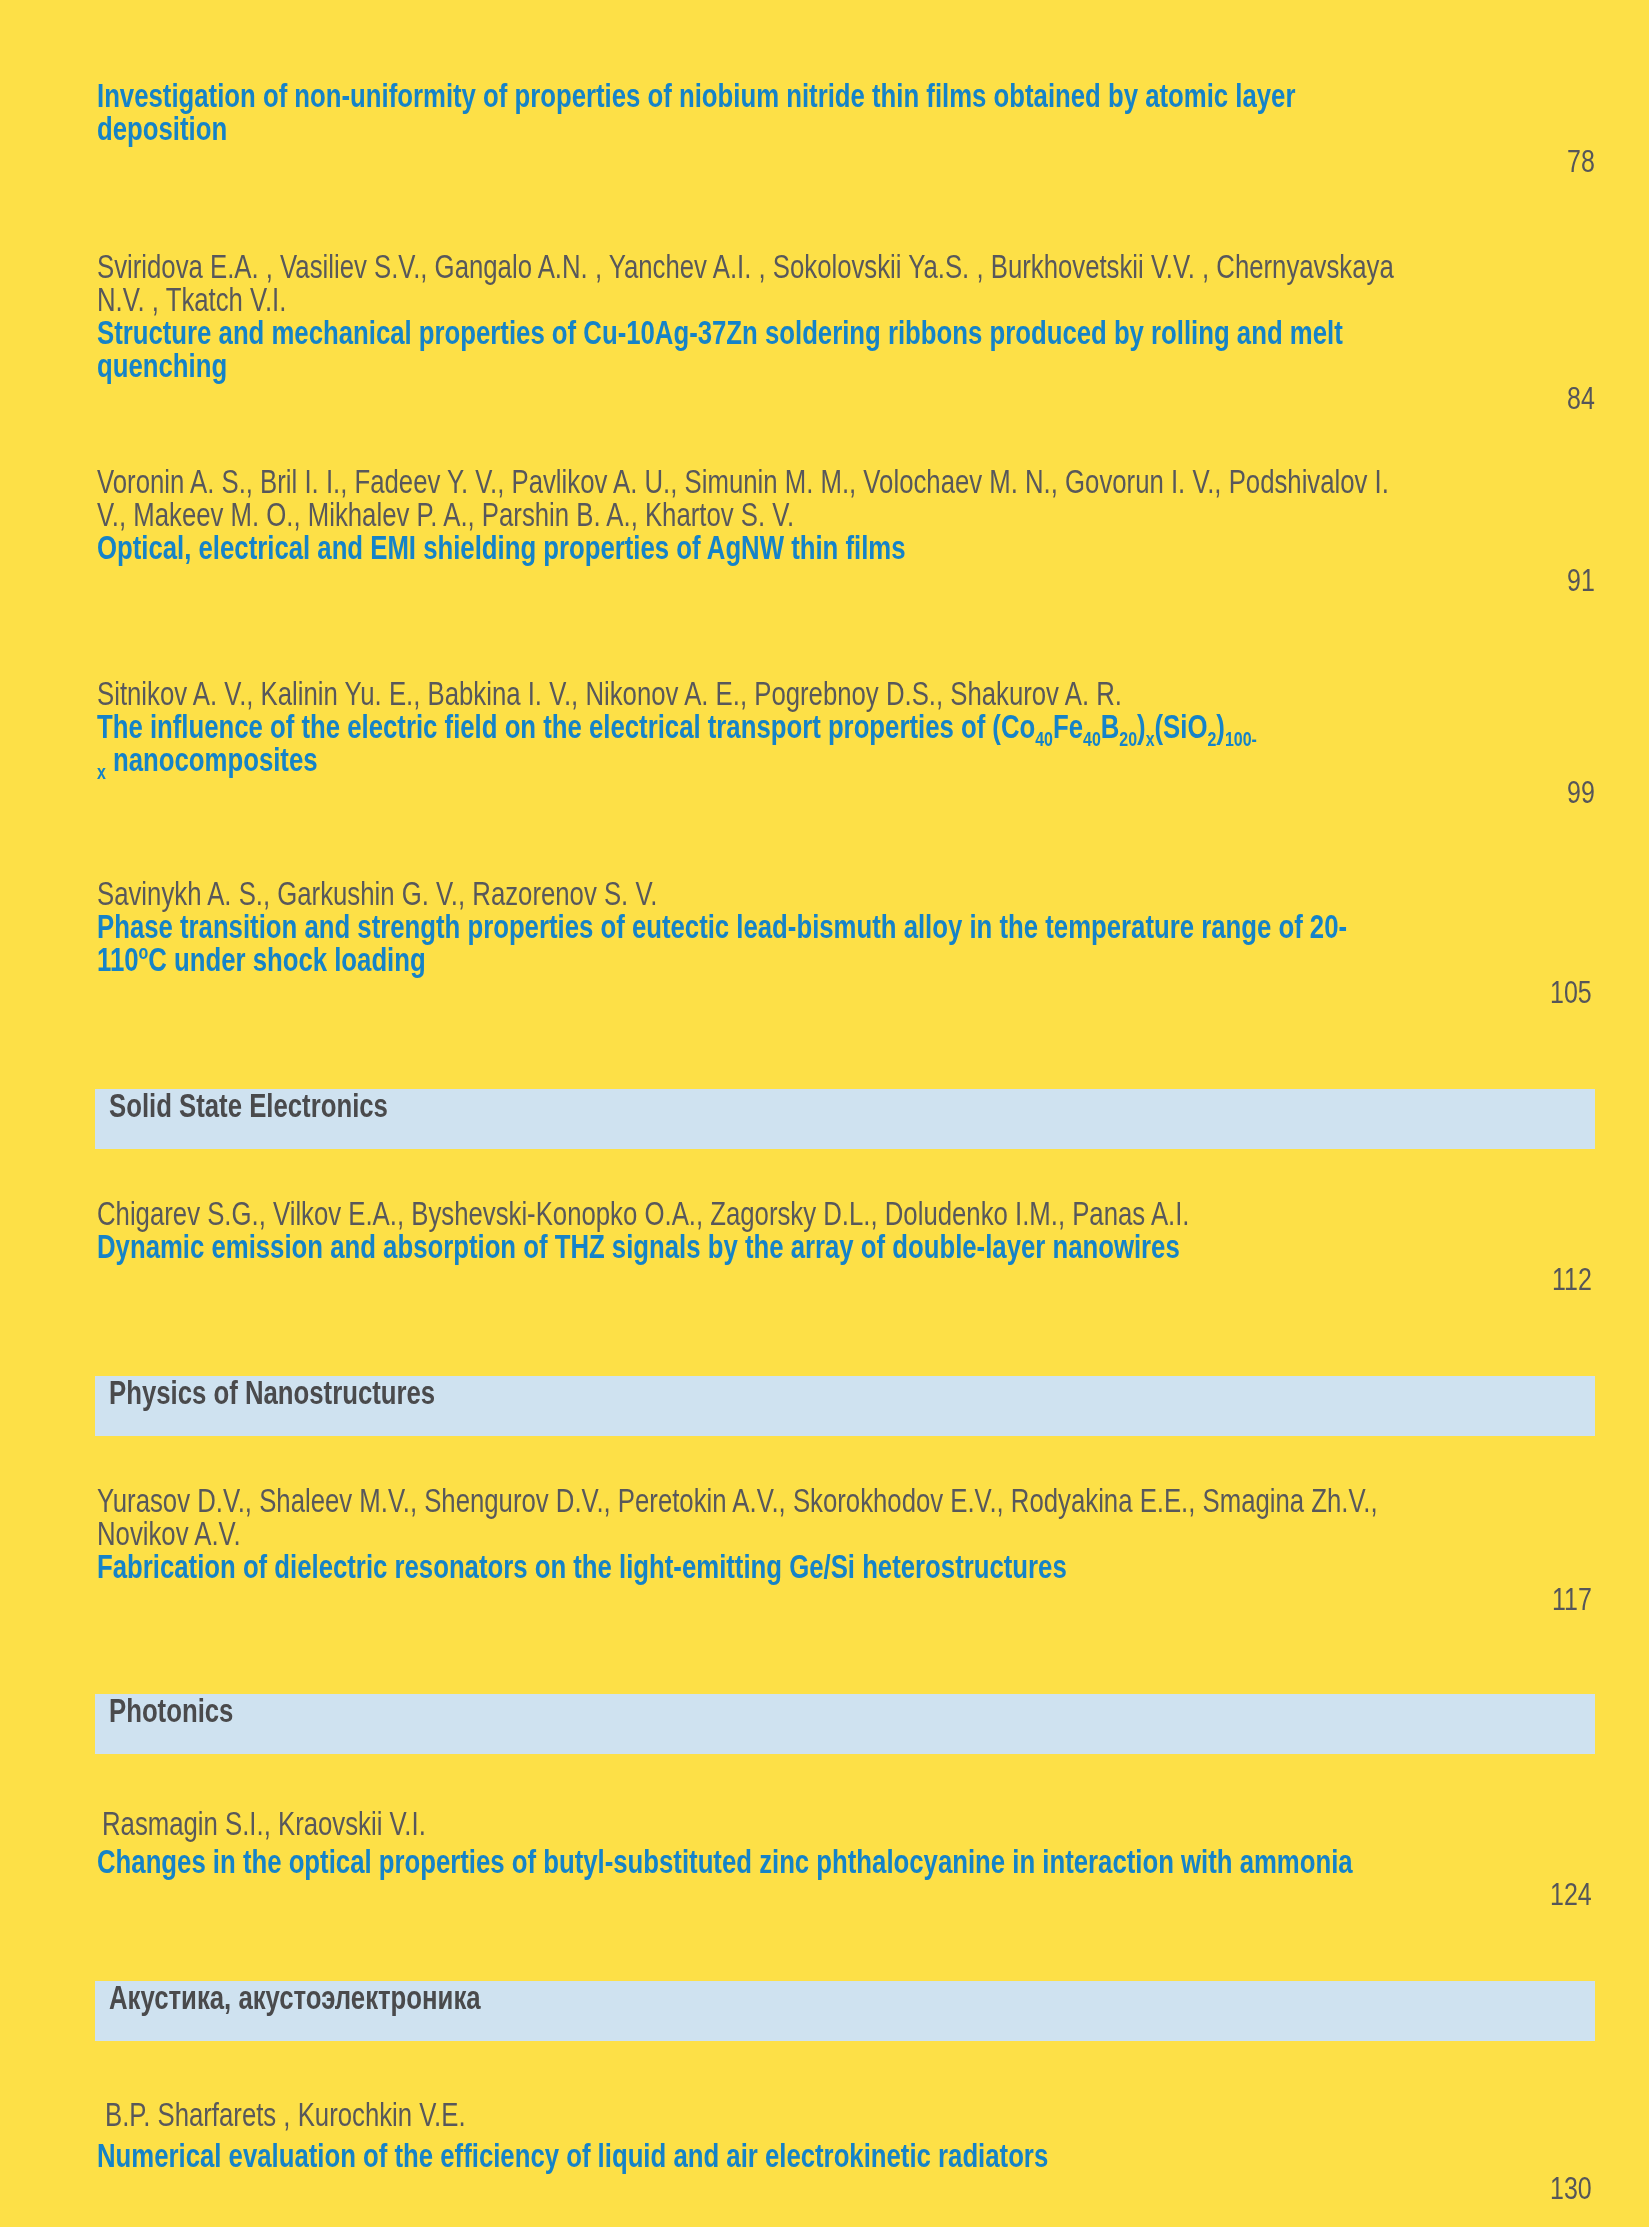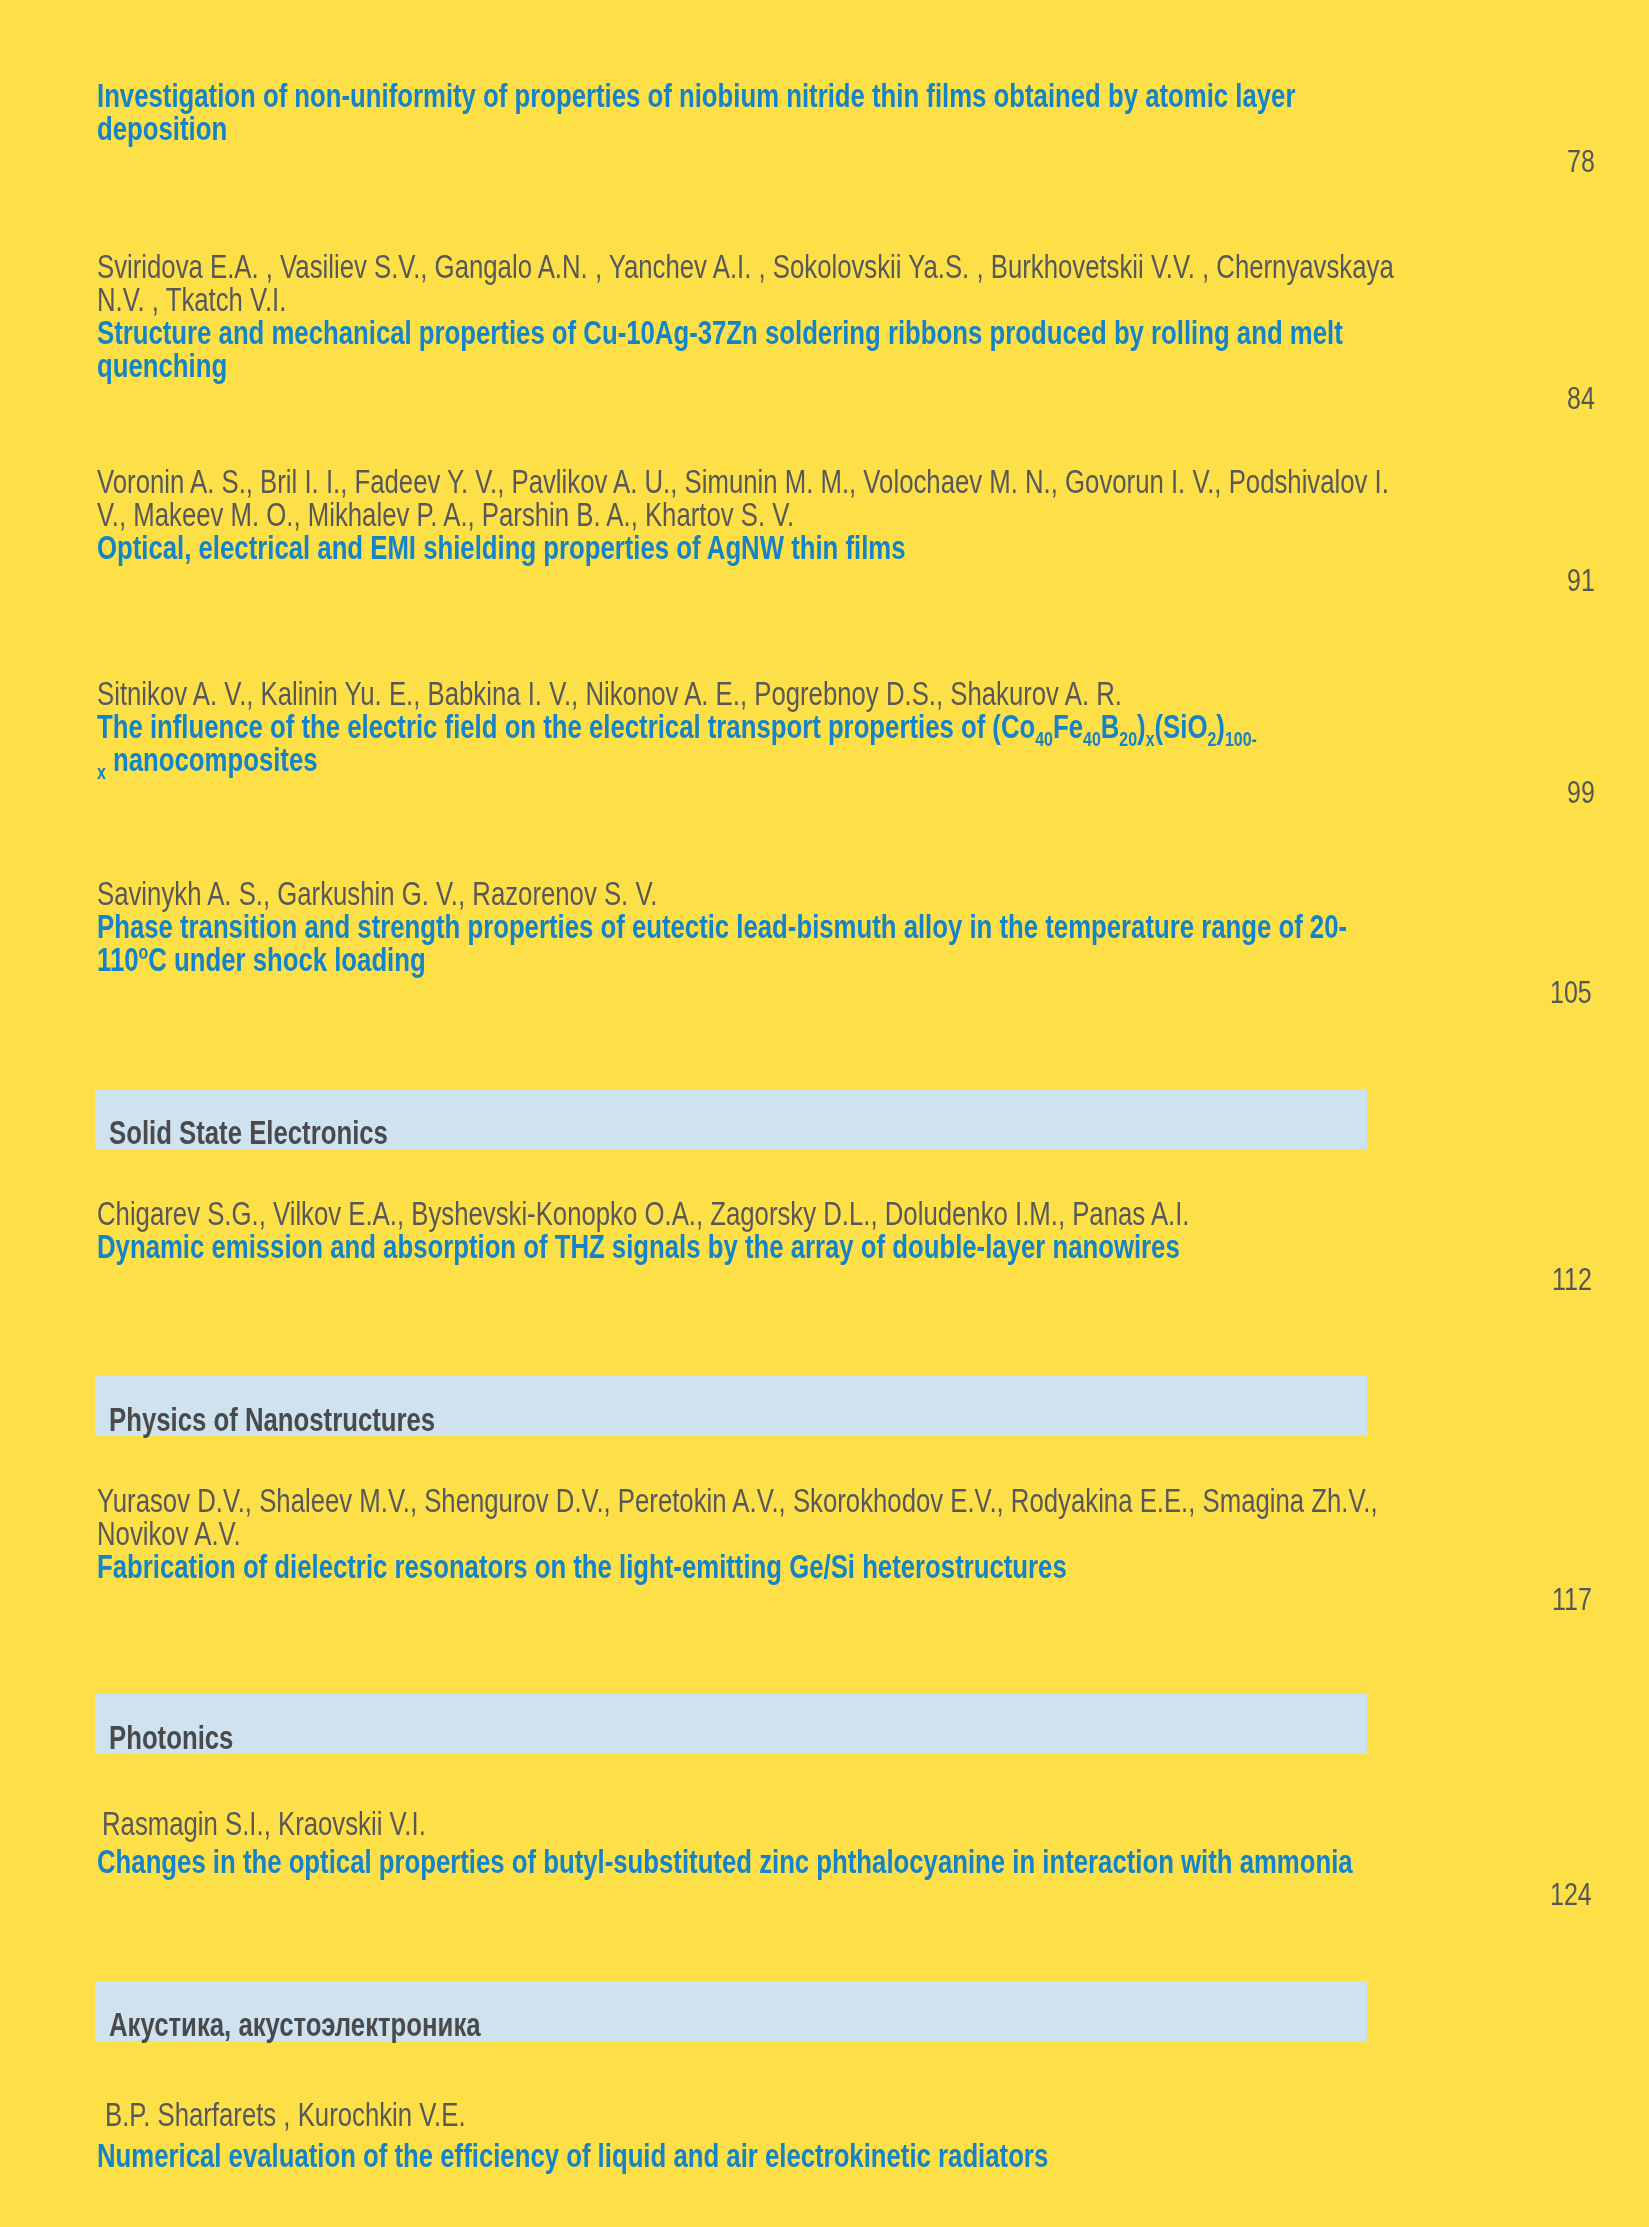--- a/index.html
+++ b/index.html
@@ -12,22 +12,22 @@
   .authors .ln{color:#58585b;font-weight:normal;}
   .title{display:block;text-decoration:none;cursor:pointer;}
   .title .ln{color:#1583c8;font-weight:bold;}
   .pgline{display:block;height:33px;line-height:33px;text-align:right;}
   .pgline .pg{display:inline-block;margin-left:1381px;font-size:32px;color:#565659;
       transform:scaleX(0.78);transform-origin:0 50%;}
 
   sub{font-size:62%;line-height:0;}
   sup{font-size:62%;line-height:0;}
 
-  .secbar{position:absolute;left:95px;width:1272px;height:60px;background:#cfe2f0;
-      display:flex;align-items:flex-end;box-sizing:border-box;padding-left:14px;}
+  .secbar{position:absolute;left:95px;width:1500px;height:60px;background:#cfe2f0;
+      display:flex;align-items:flex-start;box-sizing:border-box;padding-left:14px;}
   .secbar .ln{color:#4a4a4c;font-weight:bold;font-size:33px;}
 </style>
 </head>
 <body>
 
 <div class="page">
 
   <div class="entry" style="top:79px">
     <a class="title">
       <span class="ln">Investigation of non-uniformity of properties of niobium nitride thin films obtained by atomic layer</span>
@@ -128,16 +128,17 @@
     <span class="ln">Акустика, акустоэлектроника</span>
   </div>
 
   <div class="entry" style="top:2090px">
     <p class="authors" style="margin:8px">
       <span class="ln">B.P. Sharfarets , Kurochkin V.E.</span>
     </p>
     <a class="title">
       <span class="ln">Numerical evaluation of the efficiency of liquid and air electrokinetic radiators</span>
     </a>
+    <span class="pgline"><span class="pg">130</span></span>
   </div>
 
 </div>
 
 
 </body></html>

